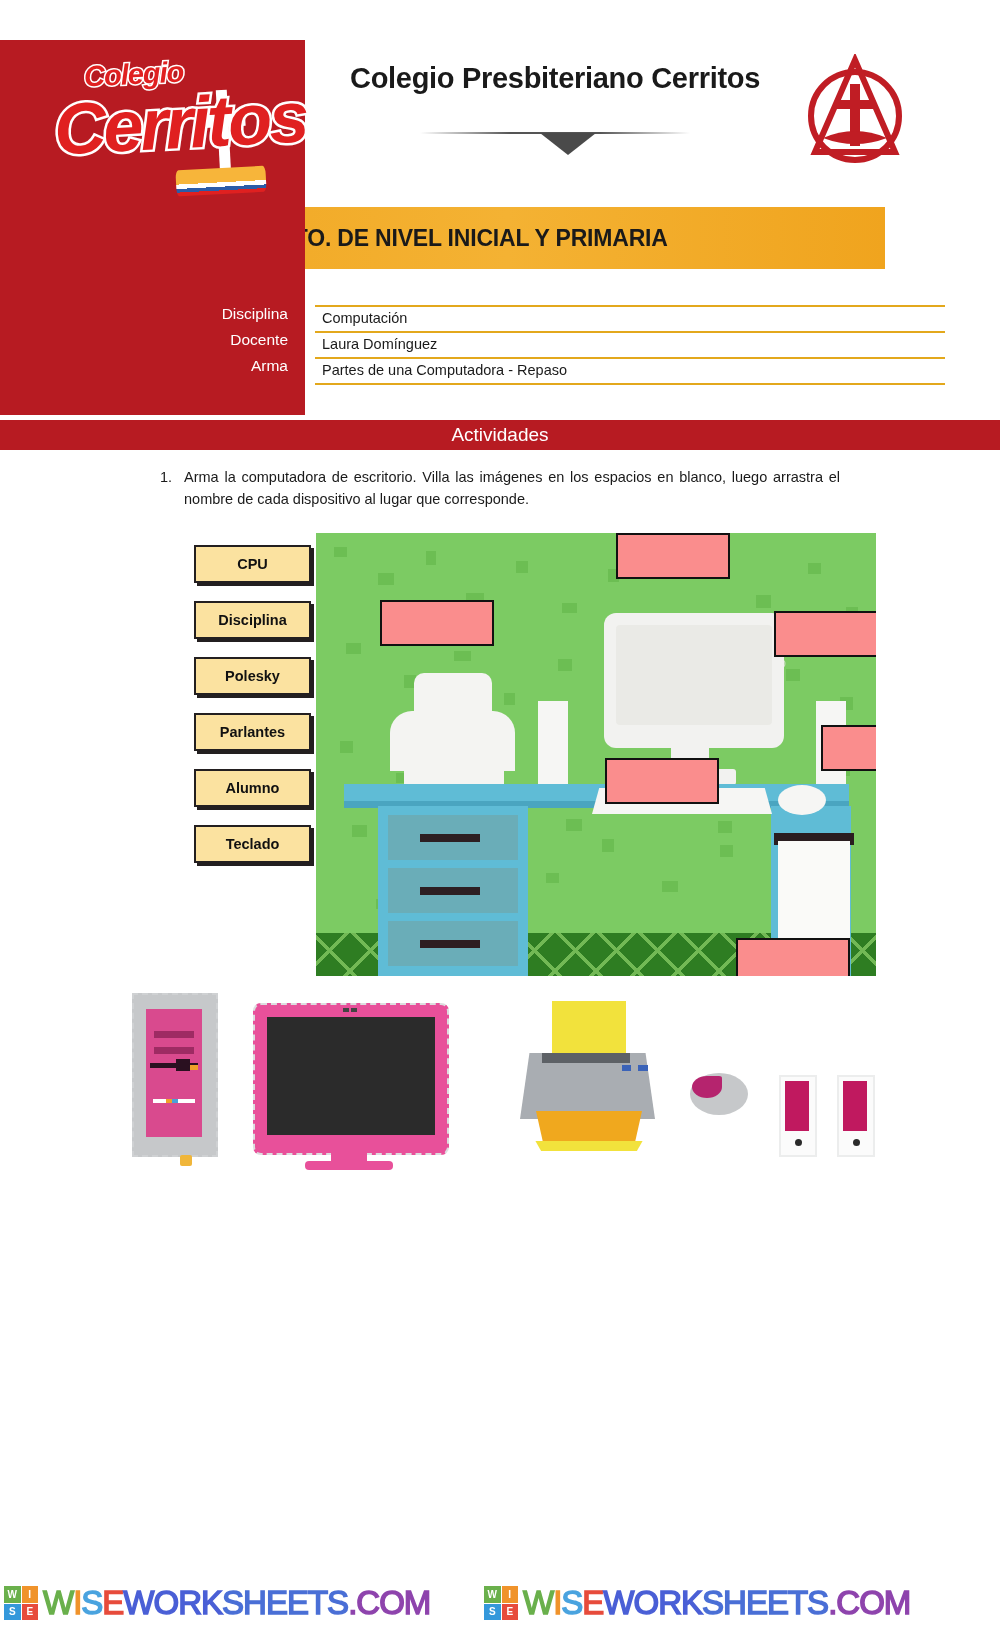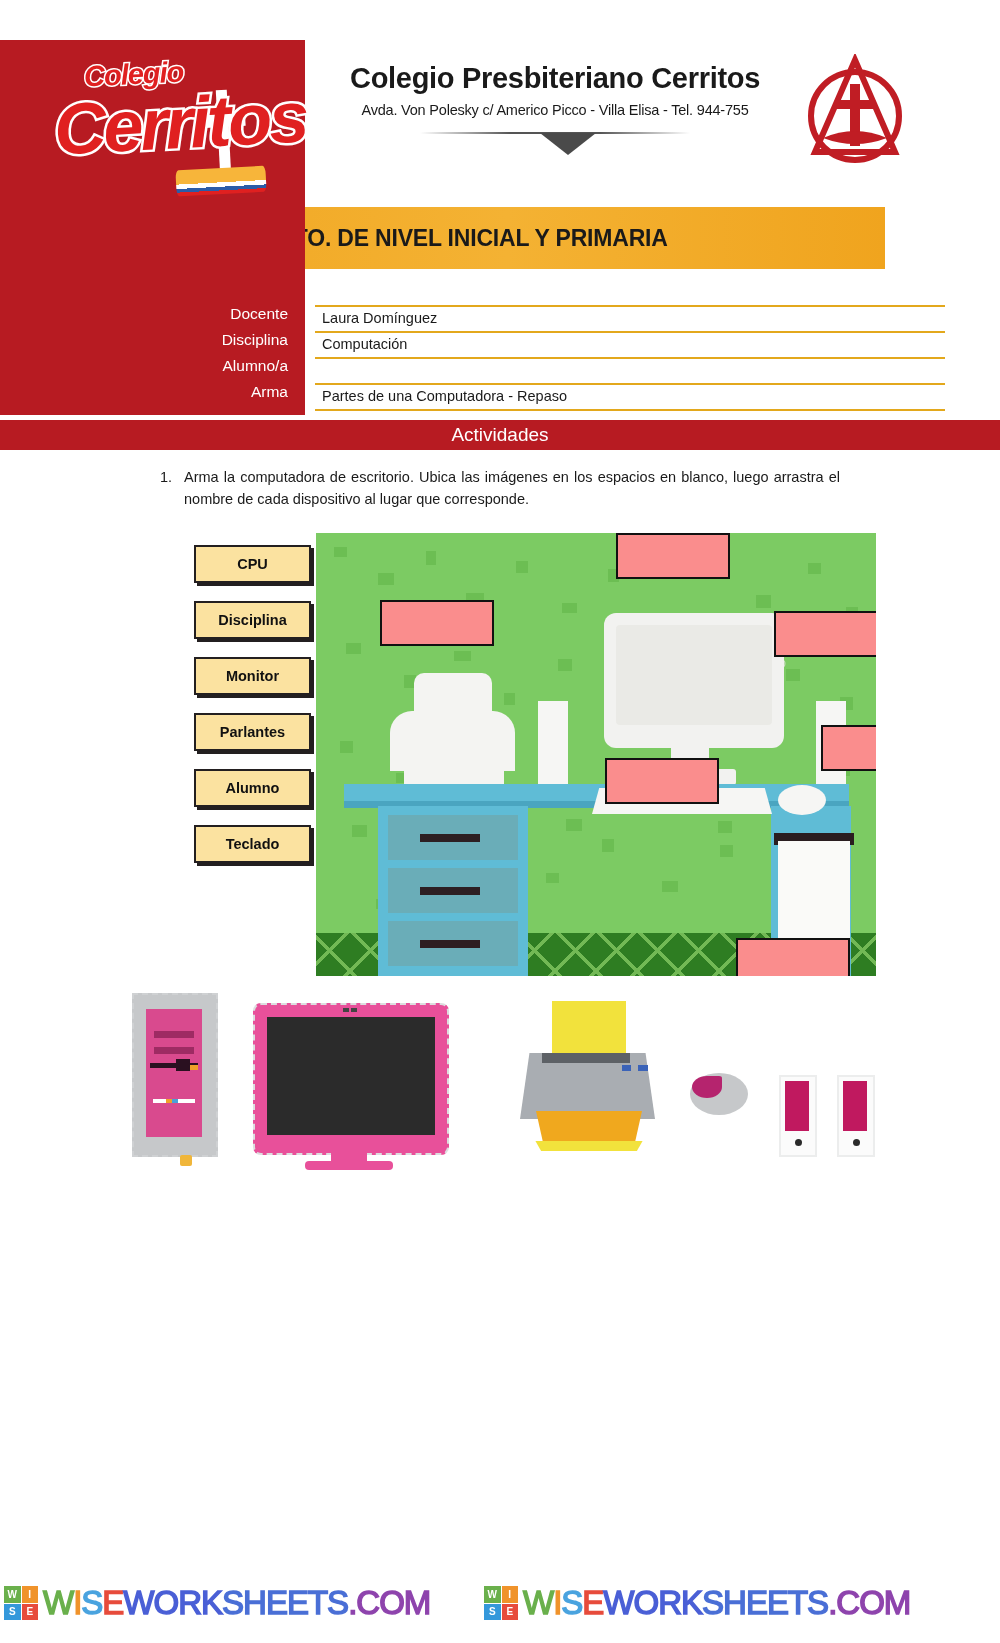--- a/index.html
+++ b/index.html
@@ -233,21 +233,20 @@
   <div class="header-redband"></div>
 
   <div class="logo-wrap">
     <div class="logo-cross"></div>
     <div class="logo-book"></div>
     <div class="logo-colegio">Colegio</div>
     <div class="logo-cerritos">Cerritos</div>
   </div>
 
   <div class="school-name">Colegio Presbiteriano Cerritos</div>
-  <div class="school-addr">Avda. Von Polesky c/ Americo Picco - Villa Elisa - Tel. 944-755</div>
   <div class="school-rule"></div>
 
   <div class="emblem">
     <svg width="120" height="120" viewBox="0 0 120 120">
       <circle cx="60" cy="62" r="44" fill="none" stroke="#c01d24" stroke-width="6"></circle>
       <path d="M60 6 L100 98 L20 98 Z" fill="none" stroke="#c01d24" stroke-width="6"></path>
       <rect x="55" y="30" width="10" height="62" fill="#c01d24"></rect>
       <rect x="40" y="46" width="40" height="9" fill="#c01d24"></rect>
       <path d="M28 84 Q60 70 92 84 Q60 96 28 84 Z" fill="#c01d24"></path>
     </svg>
@@ -256,55 +255,50 @@
 
 <div class="dpto-bar">
   <div class="dpto-text">DPTO. DE NIVEL INICIAL Y PRIMARIA</div>
 </div>
 
 <div class="red-col"></div>
 
 <div class="fields">
   <div class="field-row" style="height:26px">
     <div class="field-rule"></div>
+    <div class="field-label">Disciplina</div>
+    <div class="field-value">Computación</div>
+  </div>
+  <div class="field-row" style="height:26px">
+    <div class="field-rule"></div>
     <div class="field-label">Docente</div>
     <div class="field-value">Laura Domínguez</div>
-  </div>
-  <div class="field-row" style="height:26px">
-    <div class="field-rule"></div>
-    <div class="field-label">Disciplina</div>
-    <div class="field-value">Computación</div>
-  </div>
-  <div class="field-row" style="height:26px">
-    <div class="field-rule"></div>
-    <div class="field-label">Alumno/a</div>
-    <div class="field-value"></div>
   </div>
   <div class="field-row" style="height:26px">
     <div class="field-rule"></div>
     <div class="field-label">Arma</div>
     <div class="field-value">Partes de una Computadora - Repaso</div>
   </div>
   <div class="field-row" style="height:8px">
     <div class="field-rule"></div>
   </div>
 </div>
 
 <div class="act-bar"></div>
 <div class="act-text">Actividades</div>
 
 <div class="instr">
   <span class="instr-num">1.</span>
-  <div class="instr-body">Arma la computadora de escritorio. Ubica las imágenes en los espacios en blanco, luego arrastra el nombre de cada dispositivo al lugar que corresponde.</div>
+  <div class="instr-body">Arma la computadora de escritorio. Villa las imágenes en los espacios en blanco, luego arrastra el nombre de cada dispositivo al lugar que corresponde.</div>
 </div>
 
 <div class="tiles">
   <div class="tile">CPU</div>
   <div class="tile">Disciplina</div>
-  <div class="tile">Monitor</div>
+  <div class="tile">Polesky</div>
   <div class="tile">Parlantes</div>
   <div class="tile">Alumno</div>
   <div class="tile">Teclado</div>
 </div>
 
 <div class="scene">
   <div class="wall"></div>
   <svg class="wall-tex" viewBox="0 0 560 400" preserveAspectRatio="none">
     <g fill="#5fb547">
       <rect x="18" y="14" width="13" height="10"></rect>

